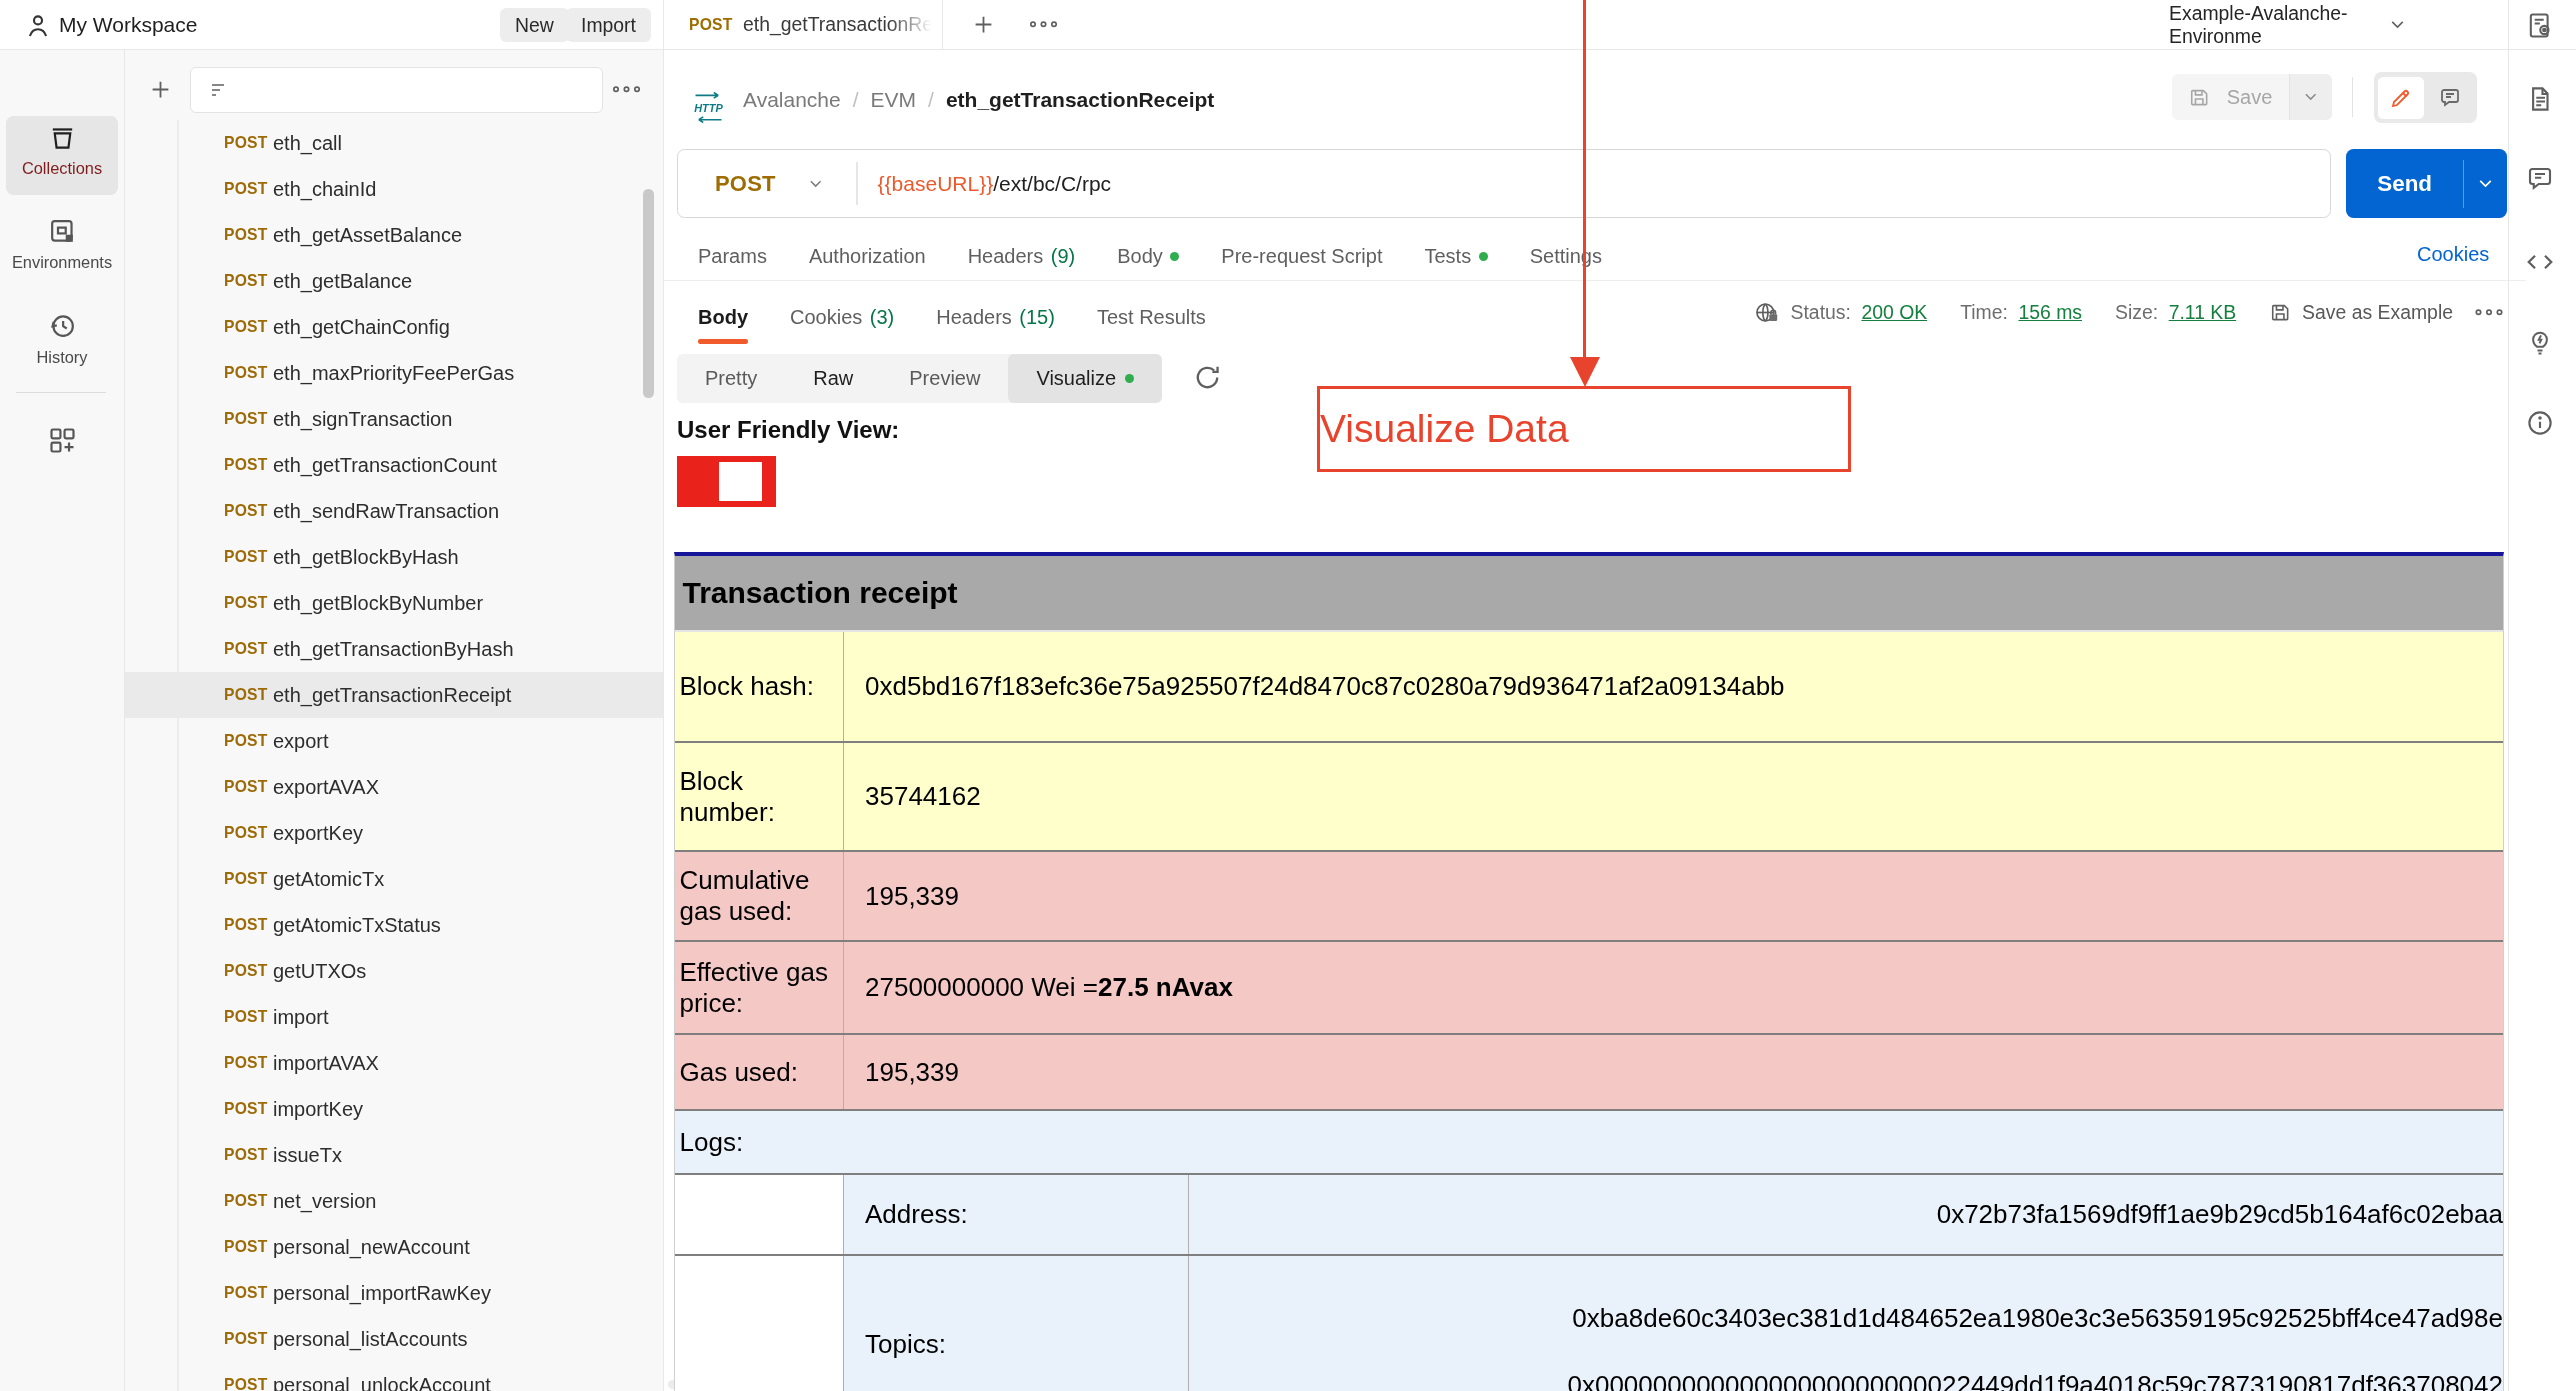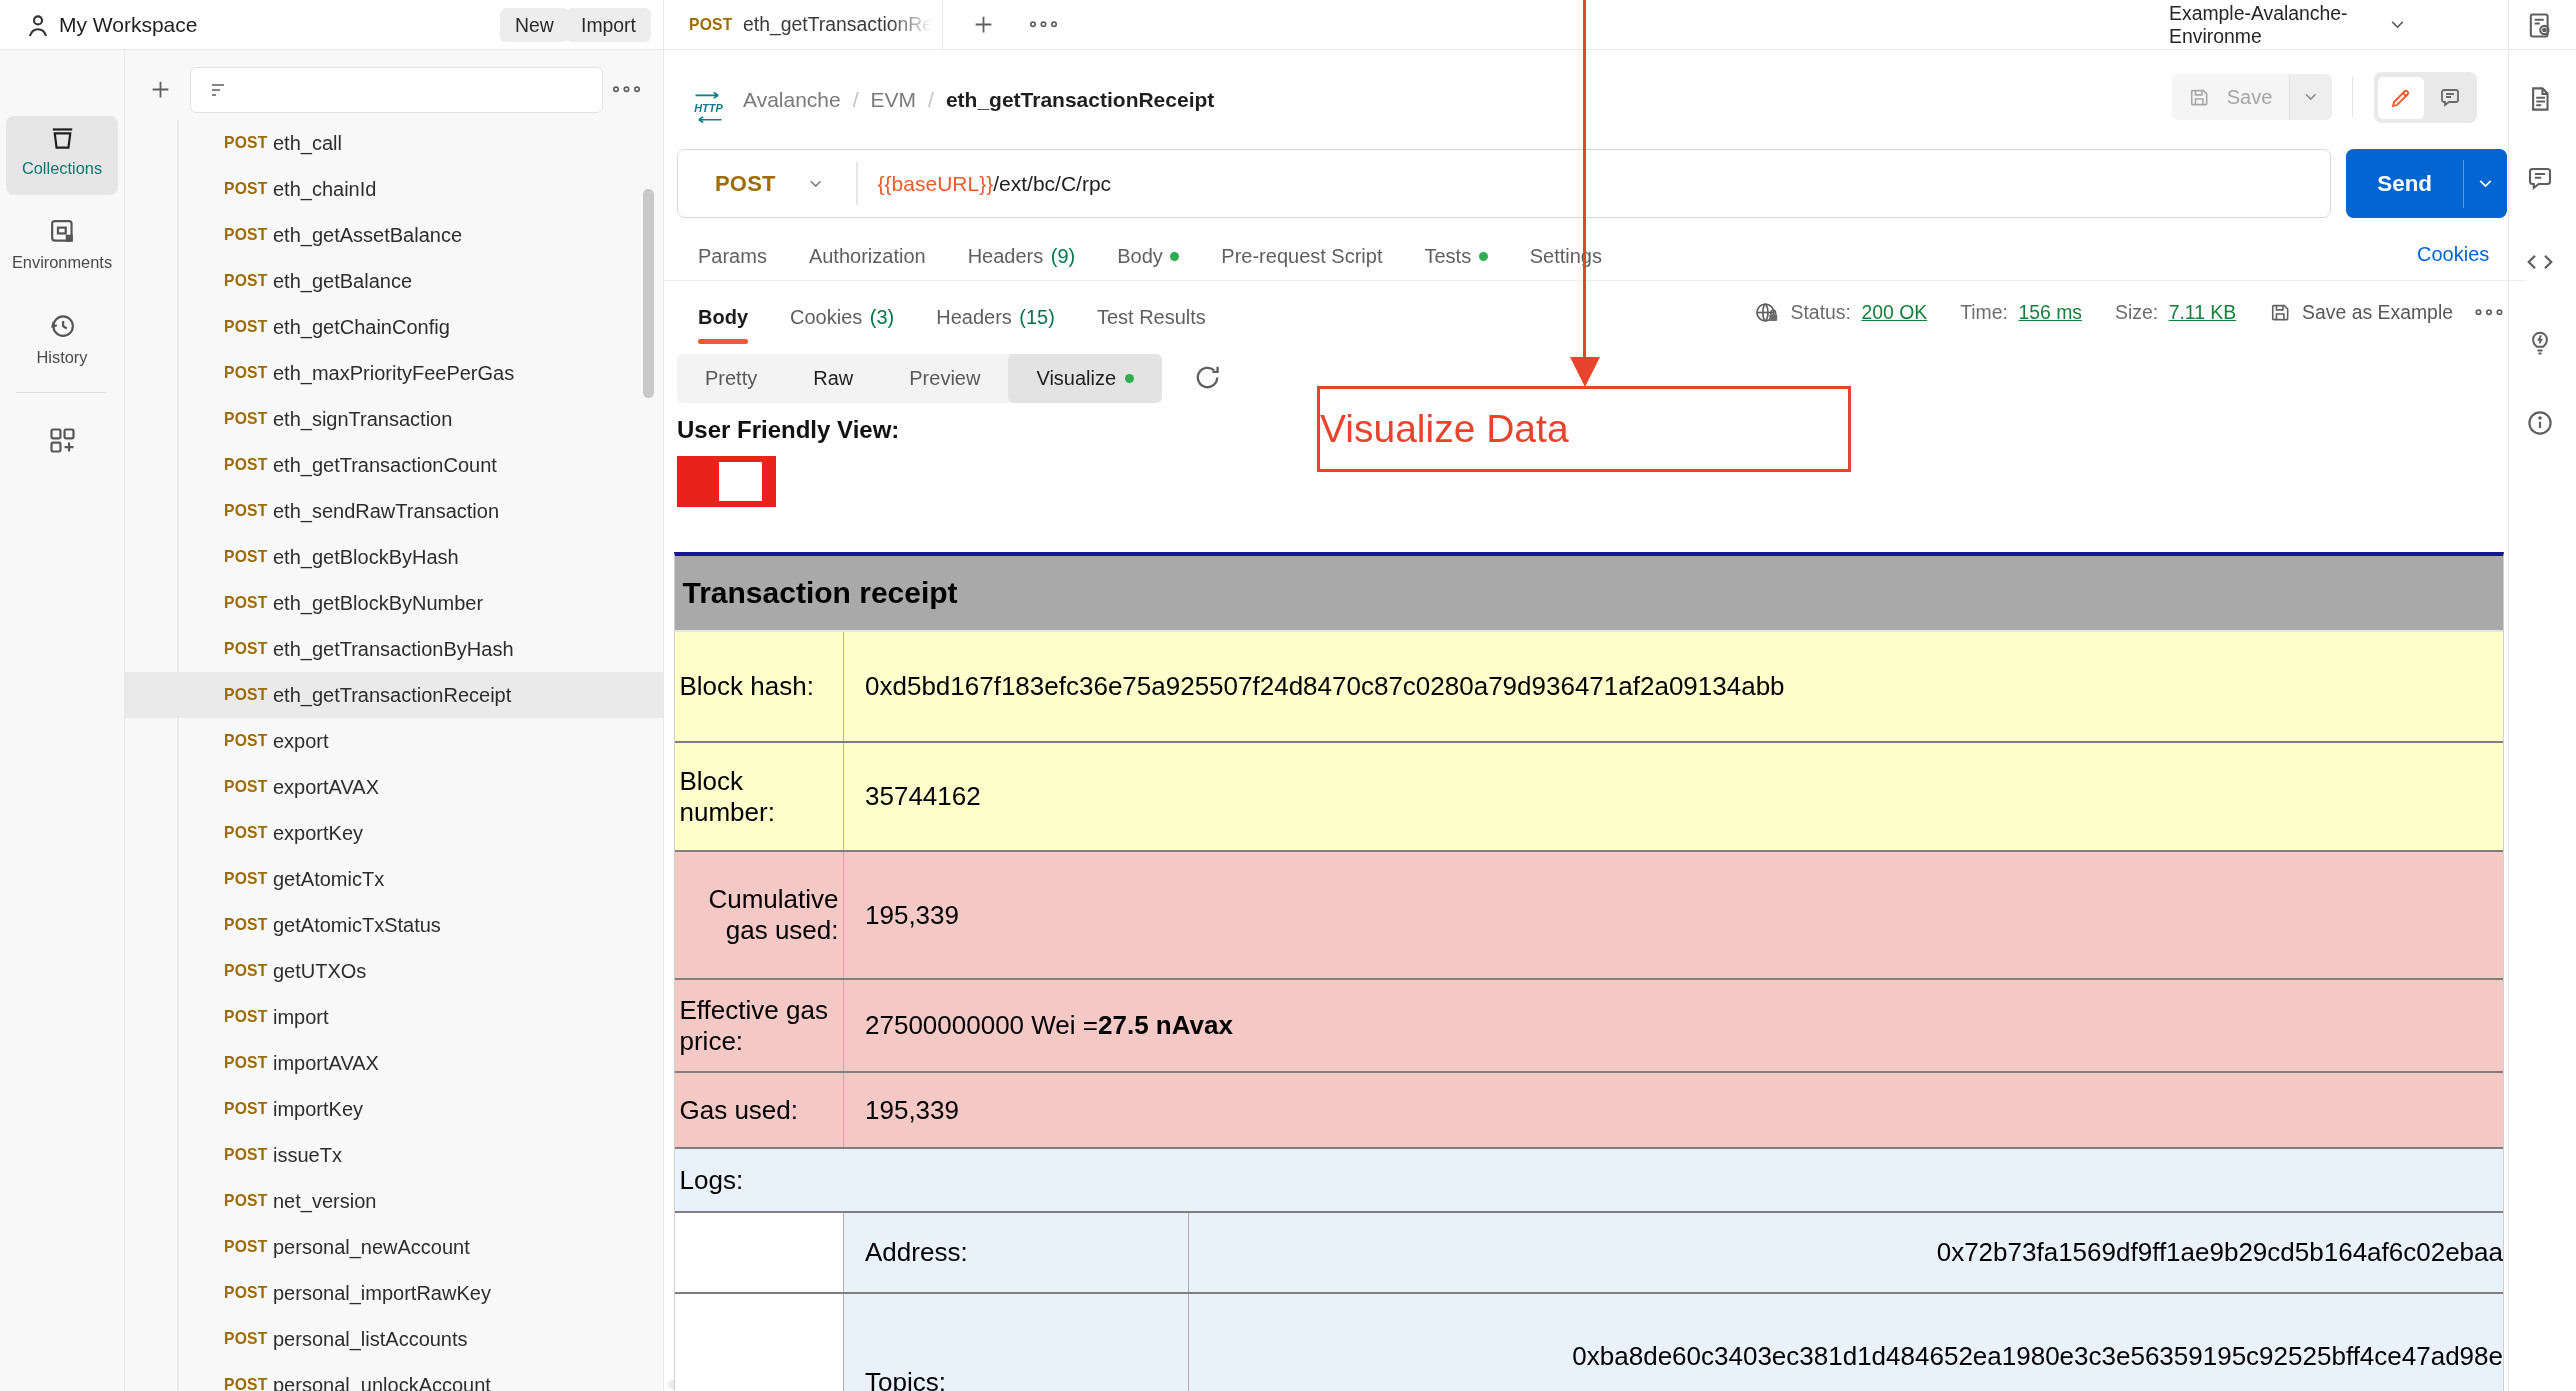--- a/index.html
+++ b/index.html
@@ -17,21 +17,21 @@
   .tab-active{left:664px;top:0;width:275px;height:49px;background:#fff;border-right:0.7px solid #e8e8e8;display:flex;align-items:center;padding-left:21px;gap:10.5px;overflow:hidden;box-sizing:border-box;}
   .tab-method{font-size:15.7px;font-weight:700;color:#9e6c00;letter-spacing:0.2px;flex:none;}
   .tab-title{font-size:19.4px;color:#3a3a3a;white-space:nowrap;}
   .tab-fade{position:absolute;right:0;top:0;width:52px;height:100%;background:linear-gradient(to right,rgba(255,255,255,0),#fff 80%);}
   .env-select{left:2165px;top:0;height:49px;display:flex;align-items:center;gap:19.4px;}
   .env-name{font-size:19.4px;color:#252525;}
   
   .left-rail{left:0;top:50px;width:124px;height:1342px;background:#f8f8f8;}
   .rail-active-bg{left:6px;top:66px;width:112px;height:79px;background:#e6e6e6;border-radius:7.5px;}
   .rail-label{width:124px;text-align:center;font-size:16.4px;color:#4a4a4a;}
-  .rail-label.active{color:#0f766e;}
+  .rail-label.active{color:#7f1d1d;}
   .rail-divider{left:16.4px;top:342px;width:90px;height:0.7px;background:#dcdcdc;}
   
   .sidebar{left:125px;top:50px;width:538px;height:1342px;background:#f8f8f8;}
   .filter-box{left:190px;top:67px;width:413px;height:46px;background:#fff;border:1.5px solid #e3e3e3;border-radius:6px;box-sizing:border-box;display:flex;align-items:center;padding-left:16.4px;}
   .indent-line{left:177px;top:120px;width:1.5px;height:1271px;background:#ebebeb;}
   .req-list{left:125px;top:120px;width:538px;}
   .srow{height:46px;display:flex;align-items:center;padding-left:99px;position:relative;z-index:2;}
   .srow.selected{background:#eaeaea;}
   .smethod{width:49px;flex:none;font-size:15.7px;font-weight:700;color:#9c6b08;letter-spacing:0.2px;}
   .sname{font-size:20px;color:#2d2d2d;white-space:nowrap;}
@@ -83,21 +83,21 @@
   .refresh{left:1192px;top:362px;}
   
   .ufv-label{left:677px;top:416px;font-size:24px;font-weight:700;color:#111;}
   .ufv-toggle{left:677px;top:456px;width:99px;height:51px;background:#e9231c;}
   .ufv-knob{position:absolute;left:42px;top:6px;width:43px;height:39px;background:#fff;}
   .vtable{left:674px;top:552px;width:1828px;border-top:4.5px solid #16169b;border-left:0.7px solid #cfcfcf;border-right:0.7px solid #cfcfcf;background:#fff;font-size:26px;color:#000;z-index:1;}
   .thead{height:74px;background:#a9a9a9;display:flex;align-items:center;padding-left:7.5px;font-size:30px;font-weight:700;box-sizing:border-box;}
   .trow{display:flex;border-top:2.2px solid #7f7f7f;box-sizing:border-box;}
   .trow-1{height:111px;border-top-color:#e5e5e5;}
   .trow-2{height:109px;}
-  .trow-3{height:128px;text-align:right;}
+  .trow-3{height:90px;}
   .trow-4{height:93px;}
   .trow-5{height:76px;}
   .tlabel{width:169px;flex:none;display:flex;align-items:center;padding:4.5px;line-height:31px;border-right:1.5px solid #b0b0b0;box-sizing:border-box;}
   .tvalue{flex:1;display:flex;align-items:center;padding-left:21px;white-space:nowrap;}
   .tvalue b{font-weight:700;}
   .bg-yellow{background:#ffffcc;}
   .bg-pink{background:#f4c8c5;}
   .logsrow{height:64px;border-top:2.2px solid #7f7f7f;background:#e9f2fb;display:flex;align-items:center;padding-left:4.5px;box-sizing:border-box;}
   .lrow{display:flex;border-top:2.2px solid #7f7f7f;box-sizing:border-box;}
   .lrow-1{height:81px;}

